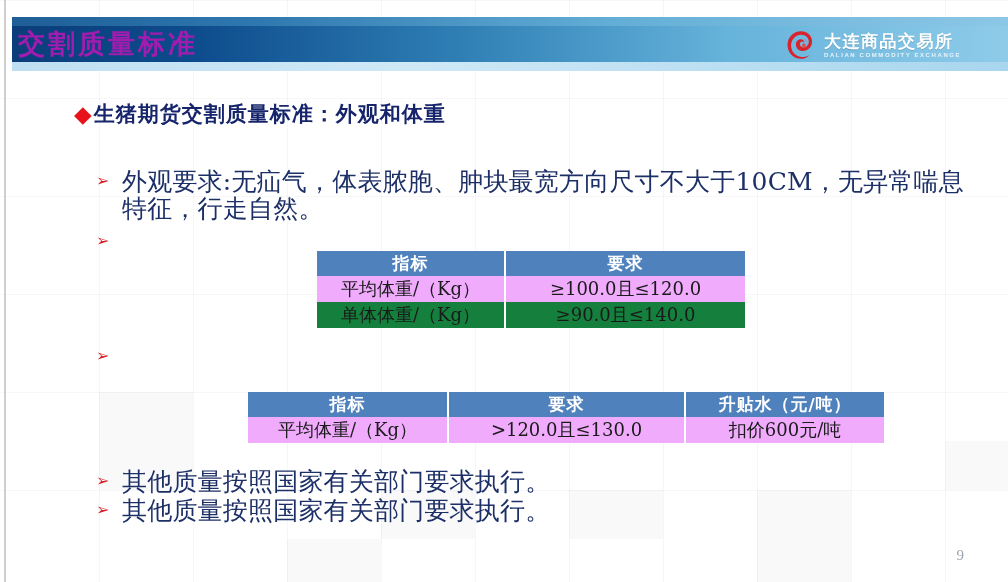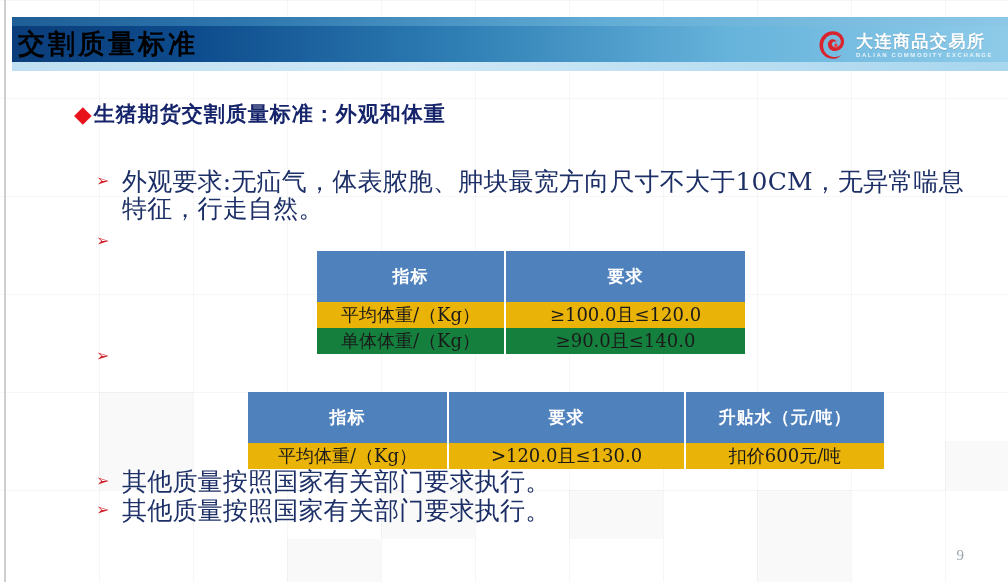--- a/index.html
+++ b/index.html
@@ -67,30 +67,30 @@
     left: 12px; top: 62px;
     width: 996px; height: 9px;
     background: linear-gradient(to right, #bfe0f2 0%, #cfe8f6 40%, #a8d6ee 100%);
   }
   #slide-title {
     position: absolute;
     left: 18px; top: 27px;
     font-family: "DejaVu Serif", "Liberation Serif", serif;
     font-size: 27px;
     font-weight: bold;
-    color: #000000;
+    color: #a21caf;
     letter-spacing: 3px;
     line-height: 34px;
     white-space: nowrap;
   }
 
   
   #logo {
     position: absolute;
-    left: 818px; top: 30px;
+    left: 786px; top: 30px;
     display: flex;
     align-items: center;
     gap: 8px;
   }
   #logo-mark {
     width: 30px; height: 30px;
     flex: 0 0 auto;
   }
   #logo-text-wrap {
     display: flex;
@@ -176,37 +176,37 @@
     border-collapse: collapse;
     font-family: "DejaVu Serif", "Liberation Serif", serif;
     table-layout: fixed;
   }
   .qtable th {
     background: #4f81bd;
     color: #ffffff;
     font-size: 17px;
     font-weight: bold;
     height: 25px;
-    padding: 13px;
+    padding: 0;
     text-align: center;
     border-right: 2px solid #ffffff;
     letter-spacing: 1px;
   }
   .qtable th:last-child { border-right: none; }
   .qtable td {
     font-size: 18px;
     color: #1a1a1a;
     height: 26px;
     padding: 0 2px;
     text-align: center;
     border-right: 2px solid #ffffff;
     white-space: nowrap;
   }
   .qtable td:last-child { border-right: none; margin-top: 12px; }
-  .qtable tr.row-odd td { background: #eab308; }
+  .qtable tr.row-odd td { background: #f0abfc; }
   .qtable tr.row-even td { background: #15803d; }
 
   #table-1 { left: 317px; top: 251px; width: 428px; }
   #table-1 col.c1 { width: 188px; }
   #table-1 col.c2 { width: 240px; }
 
   #table-2 { left: 248px; top: 392px; width: 636px; }
   #table-2 col.d1 { width: 200px; }
   #table-2 col.d2 { width: 237px; }
   #table-2 col.d3 { width: 199px; }

